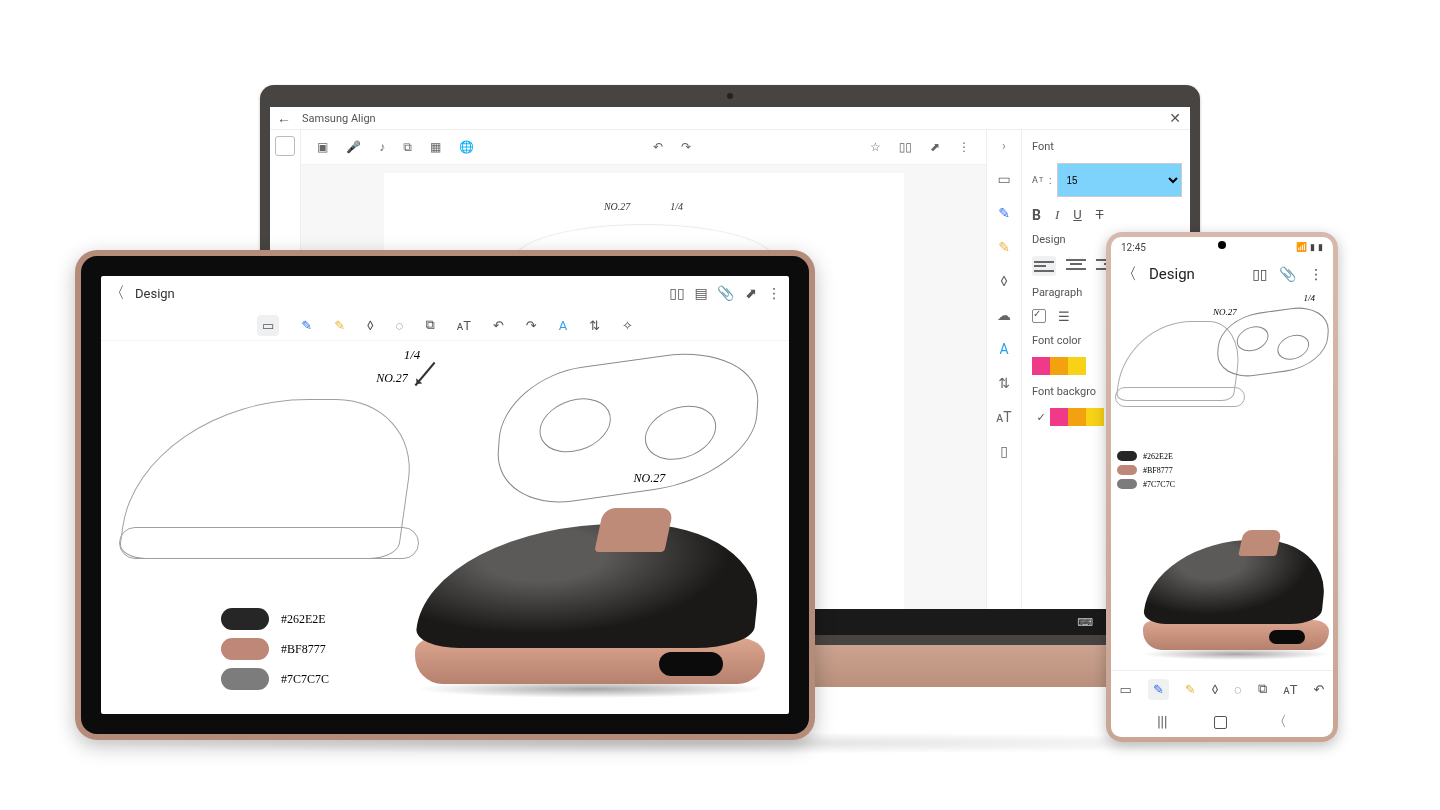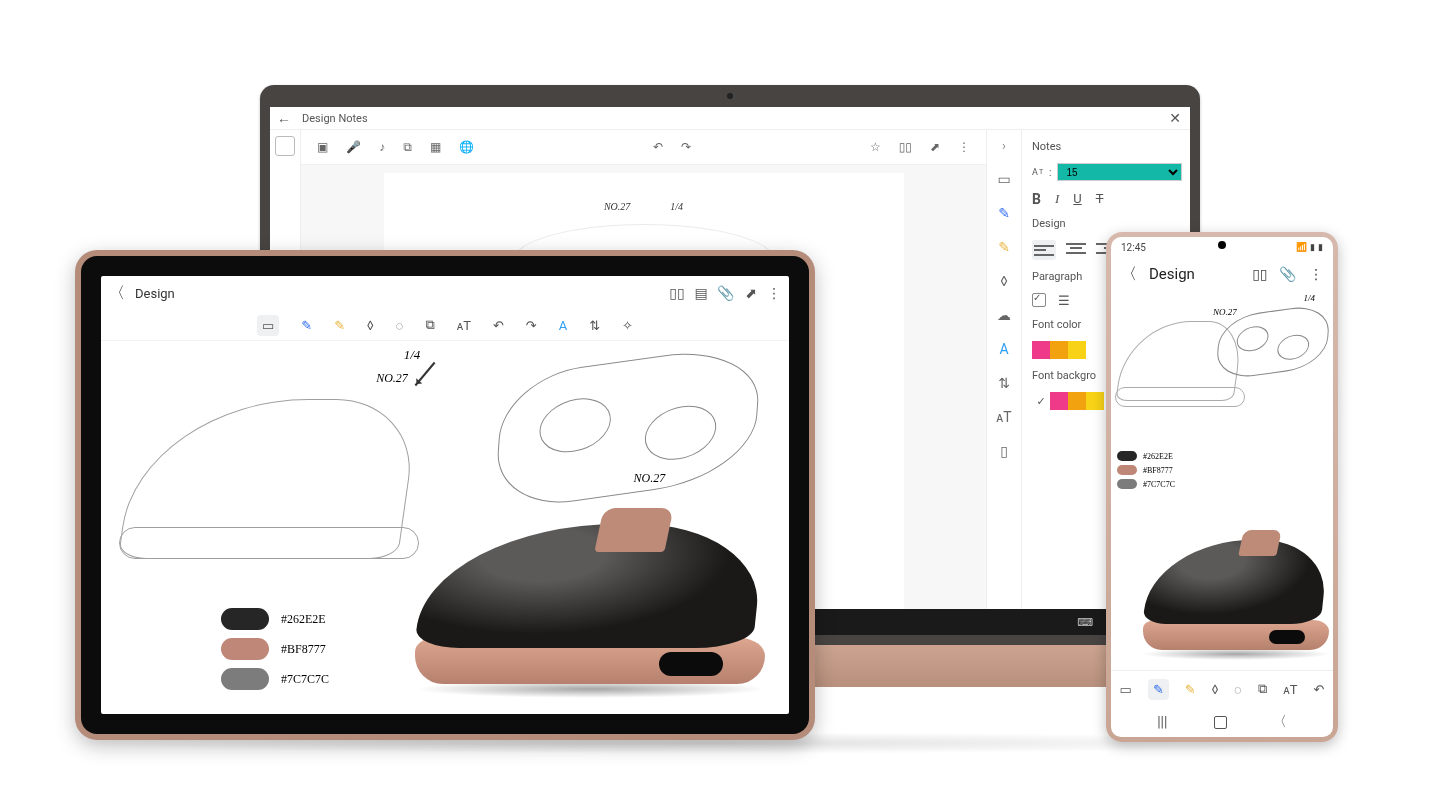--- a/index.html
+++ b/index.html
@@ -142,22 +142,22 @@
     padding: 10px 8px 0 10px;
     font-size: 10px;
     color: #555;
     display: flex;
     flex-direction: column;
     gap: 10px;
   }
   .laptop .font-panel .hd { font-size: 11px; }
   .laptop .font-panel .rowline { display: flex; align-items: center; gap: 6px; }
   .laptop .font-panel select {
-    flex: 1; height: 18px; font-size: 10px;
-    border: 1px solid #ccc; background: #14b8a6;
+    flex: 1; height: 34px; font-size: 10px;
+    border: 1px solid #ccc; background: #7dd3fc;
     padding: 0 4px;
   }
   .laptop .font-panel .sizelbl { font-size: 9px; display: flex; align-items: center; gap: 1px; }
   .laptop .font-panel .sizelbl sub { font-size: 7px; }
   .laptop .font-panel .style-row { display: flex; gap: 14px; font-size: 13px; }
   .laptop .font-panel .style-row .b { font-weight: 700; font-size: 14px; }
   .laptop .font-panel .style-row .i { font-style: italic; font-family: serif; }
   .laptop .font-panel .style-row .u { text-decoration: underline; }
   .laptop .font-panel .style-row .s { text-decoration: line-through; }
   .laptop .font-panel .align-row { display: flex; gap: 10px; }
@@ -514,21 +514,21 @@
 <body>
 
 <div class="ground"></div>
 
 <div class="laptop">
   <div class="camera"></div>
   <div class="screen">
 
     <div class="titlebar">
       <span class="back g">←</span>
-      <span class="title">Design Notes</span>
+      <span class="title">Samsung Align</span>
       <span class="close g">✕</span>
     </div>
 
     <div class="body">
       <div class="left-rail">
         <div class="ic"></div>
       </div>
 
       <div class="editor-col">
         <div class="toolbar-row">
@@ -567,21 +567,21 @@
         <span class="g" style="color:#e9b43c">✎</span>
         <span class="g">◊</span>
         <span class="g">☁</span>
         <span class="g" style="color:#2e9ef0">A</span>
         <span class="g">⇅</span>
         <span class="g">ᴀT</span>
         <span class="g">▯</span>
       </div>
 
       <div class="font-panel">
-        <div class="hd">Notes</div>
+        <div class="hd">Font</div>
         <div class="rowline">
           <span class="sizelbl">A<sub>T</sub></span>
           <span>:</span>
           <select>
             <option>15</option>
           </select>
         </div>
         <div class="style-row">
           <span class="b">B</span>
           <span class="i">I</span>

